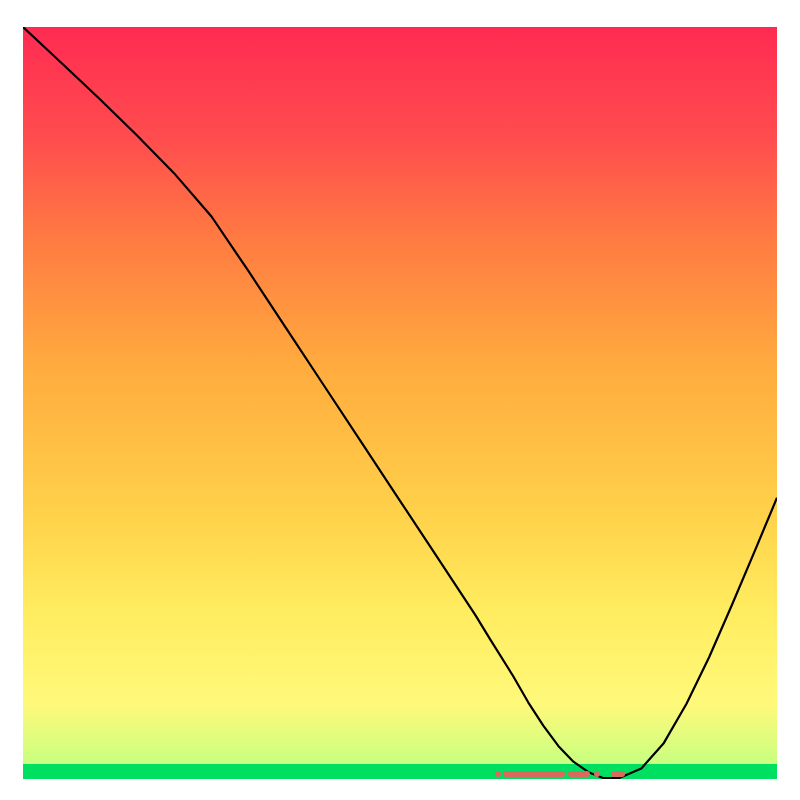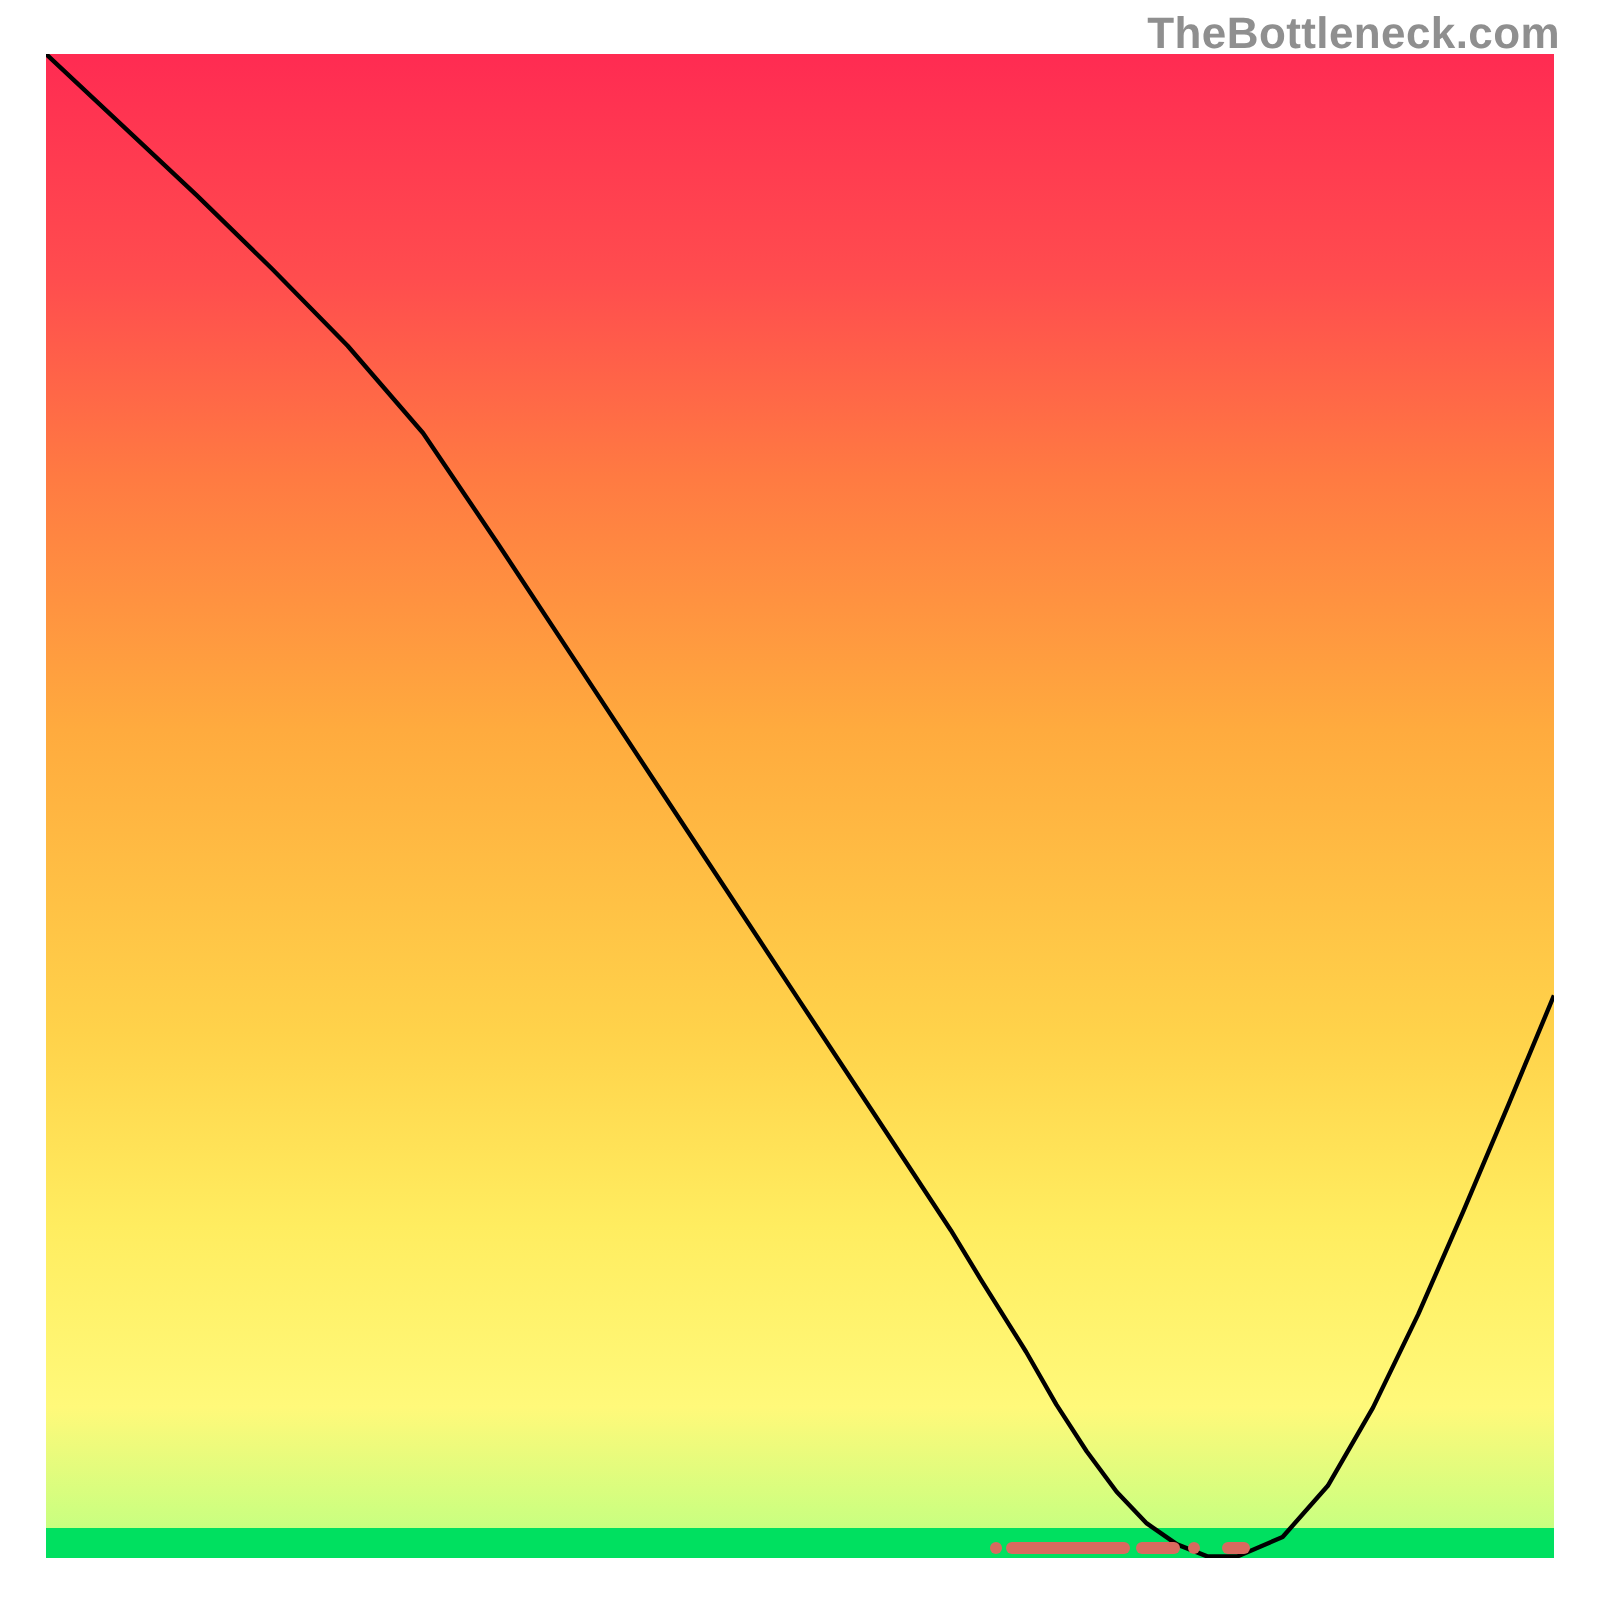--- a/index.html
+++ b/index.html
@@ -70,21 +70,20 @@
     position: absolute;
     bottom: 2px;
     height: 6px;
     border-radius: 3px;
     background: #d86a5f;
   }
 </style>
 </head>
 <body>
 <div class="wrap">
-  <div class="attribution">TheBottleneck.com</div>
 
   <div class="plot">
     <svg class="curve" viewBox="0 0 754 752">
       <path d="M 0 0 L 37.7 35.3 L 75.4 70.7 L 113.1 107.5 L 150.8 145.9 L 188.5 189.5 L 226.2 245.2 L 263.9 302.3 L 301.6 359.5 L 339.3 416.6 L 377.0 473.8 L 414.7 530.9 L 452.4 588.1 L 467.5 612.9 L 490.1 649.0 L 505.2 675.3 L 520.3 698.6 L 535.3 718.9 L 550.4 734.7 L 565.5 745.2 L 580.6 751.2 L 595.7 751.2 L 618.3 741.5 L 640.9 715.9 L 663.5 676.8 L 686.1 630.2 L 708.8 578.3 L 731.4 524.9 L 754.0 470.7"></path>
     </svg>
 
     <div class="bottom-band">
       <span class="dash" style="left:472px; width:6px;"></span>
       <span class="dash" style="left:480px; width:62px;"></span>
       <span class="dash" style="left:545px; width:22px;"></span>

